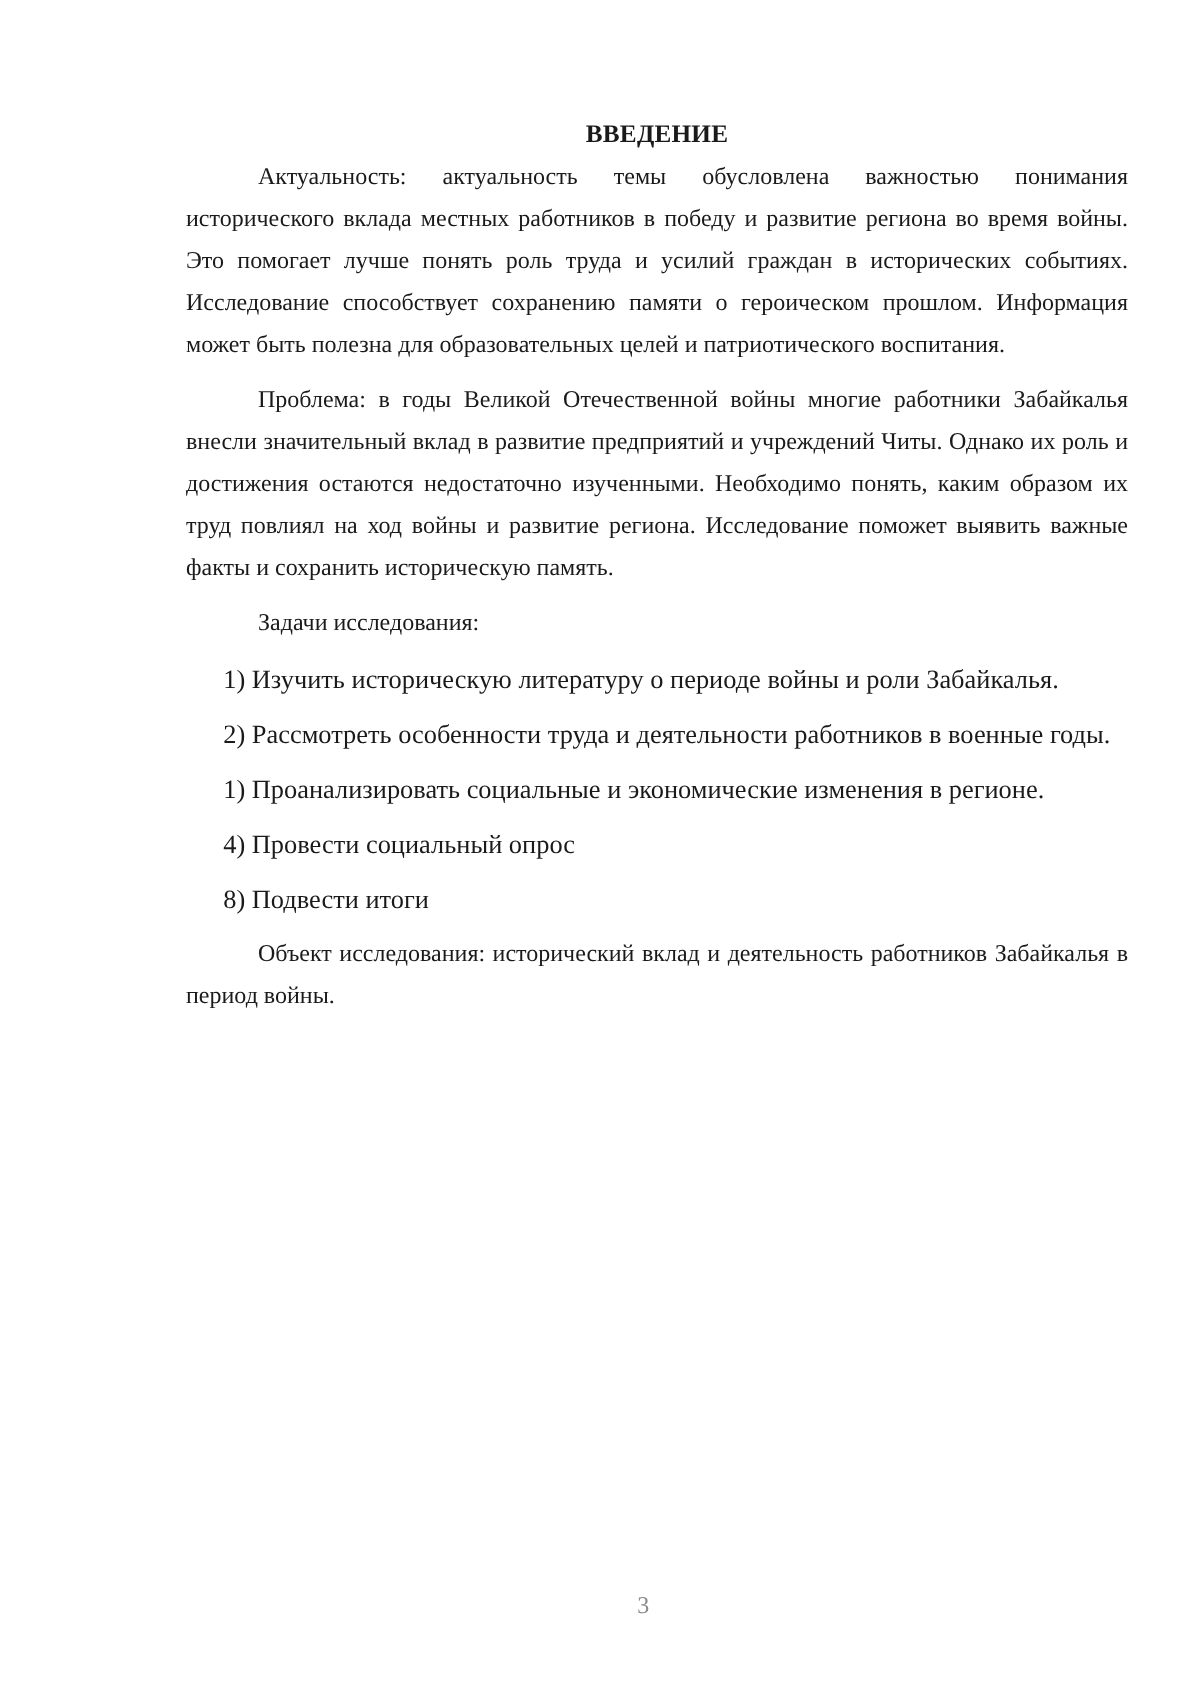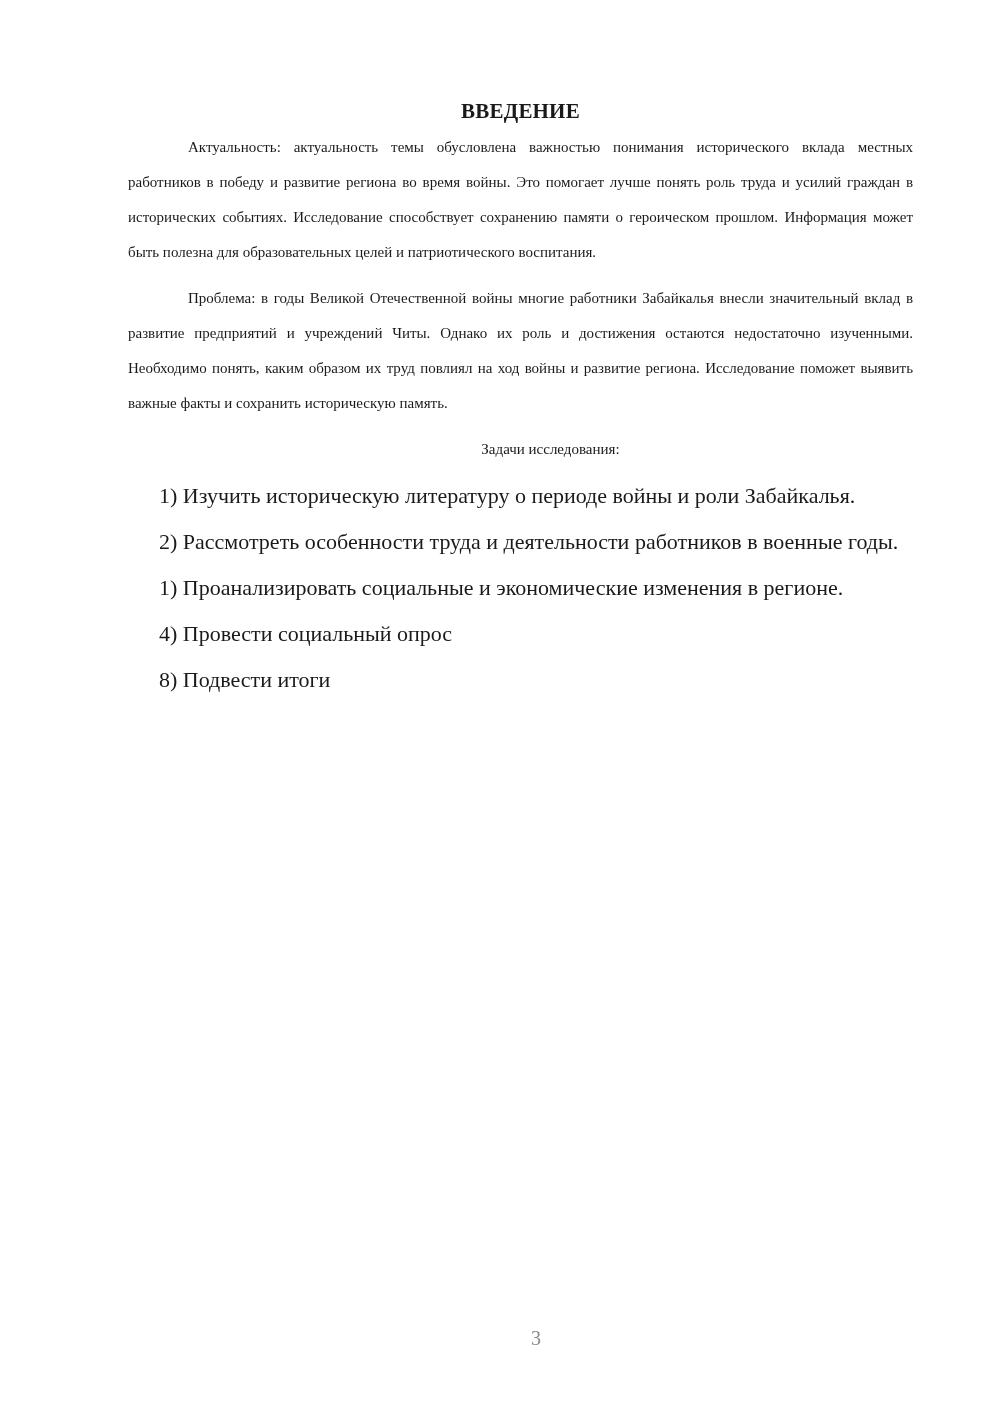--- a/index.html
+++ b/index.html
@@ -10,41 +10,41 @@
     body {
       width: 1000px;
       height: 1414px;
       position: relative;
       overflow: hidden;
       font-family: "Liberation Serif", "DejaVu Serif", serif;
       color: #1a1a1a;
     }
     .page {
       position: absolute;
-      left: 128px;
+      left: 155px;
       top: 96px;
       width: 785px;
     }
     .title {
       text-align: center;
       font-weight: bold;
       font-size: 21px;
       line-height: 30px;
       margin: 0 0 4px 0;
       letter-spacing: 0.2px;
     }
     .para {
-      font-size: 15px;
+      font-size: 20px;
       line-height: 35px;
       text-align: justify;
       text-indent: 60px;
       margin: 0 0 11px 0;
     }
     .para.plain {
-      text-align: center;
+      text-align: left;
     }
     .task {
       font-size: 22px;
       line-height: 35px;
       text-align: justify;
       text-indent: 31px;
       margin: 0 0 11px 0;
     }
     .task.plain {
       text-align: left;
@@ -75,16 +75,17 @@
   <p class="para plain">Задачи исследования:</p>
 
   <div>
     <p class="task">1) Изучить историческую литературу о периоде войны и роли Забайкалья.</p>
     <p class="task">2) Рассмотреть особенности труда и деятельности работников в военные годы.</p>
     <p class="task">1) Проанализировать социальные и экономические изменения в регионе.</p>
     <p class="task plain">4) Провести социальный опрос</p>
     <p class="task plain">8) Подвести итоги</p>
   </div>
 
+  <p class="para">Объект исследования: исторический вклад и деятельность работников Забайкалья в период войны.</p>
 
 </div>
 
 <div class="page-number">3</div>
 
 </body></html>

